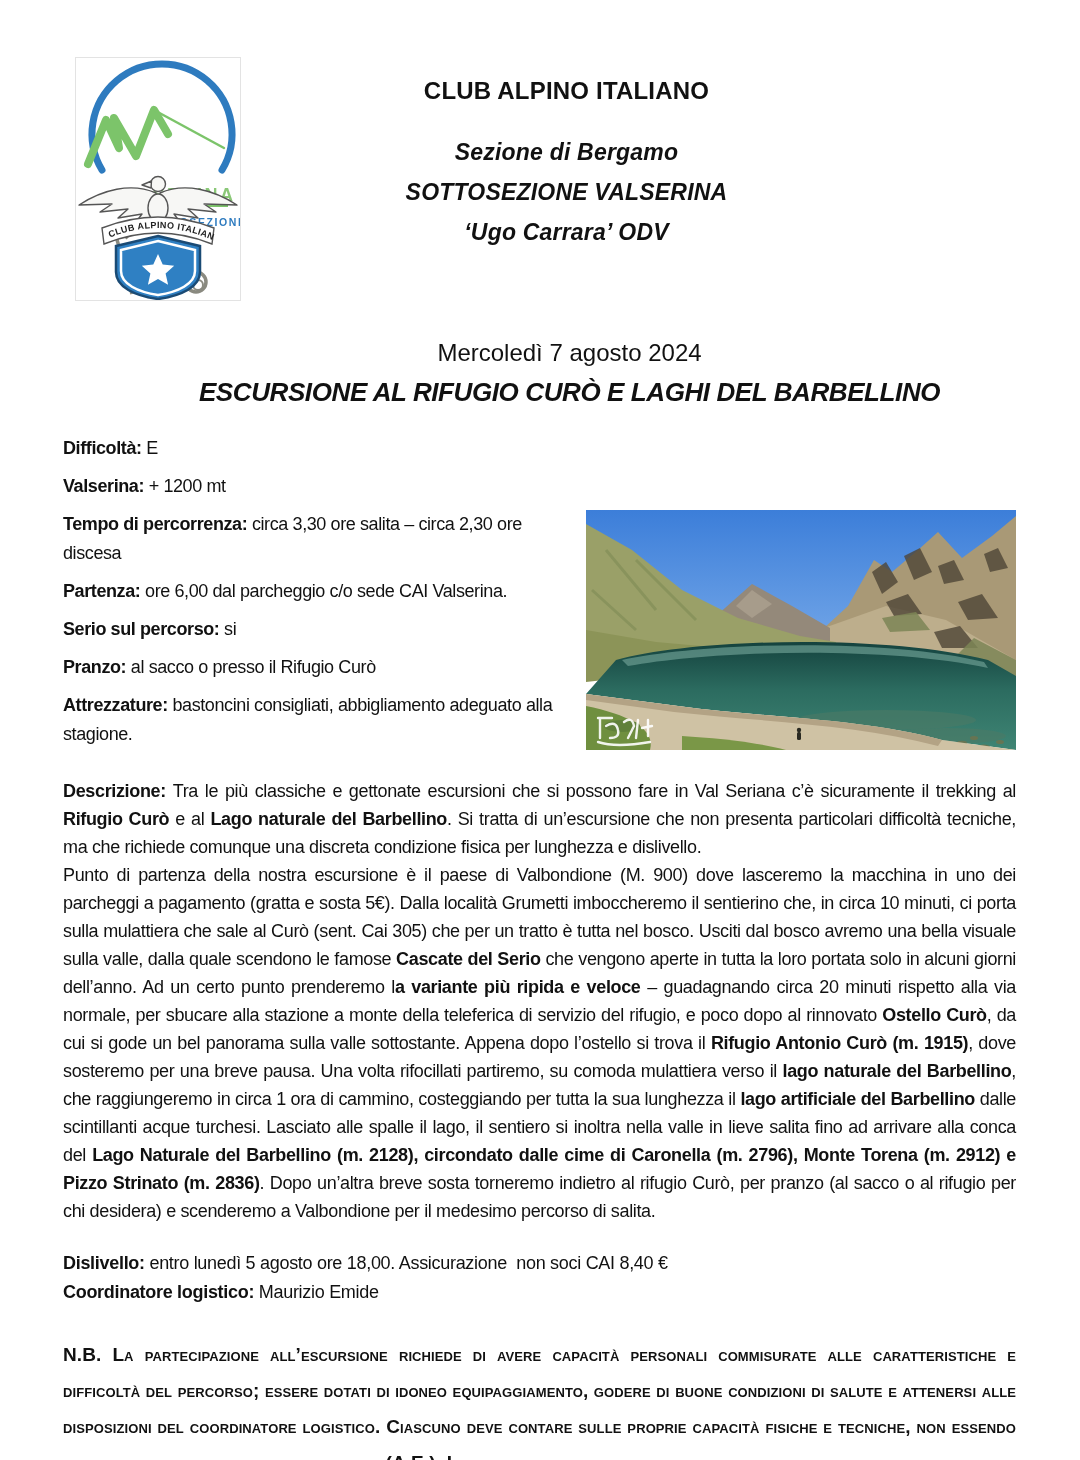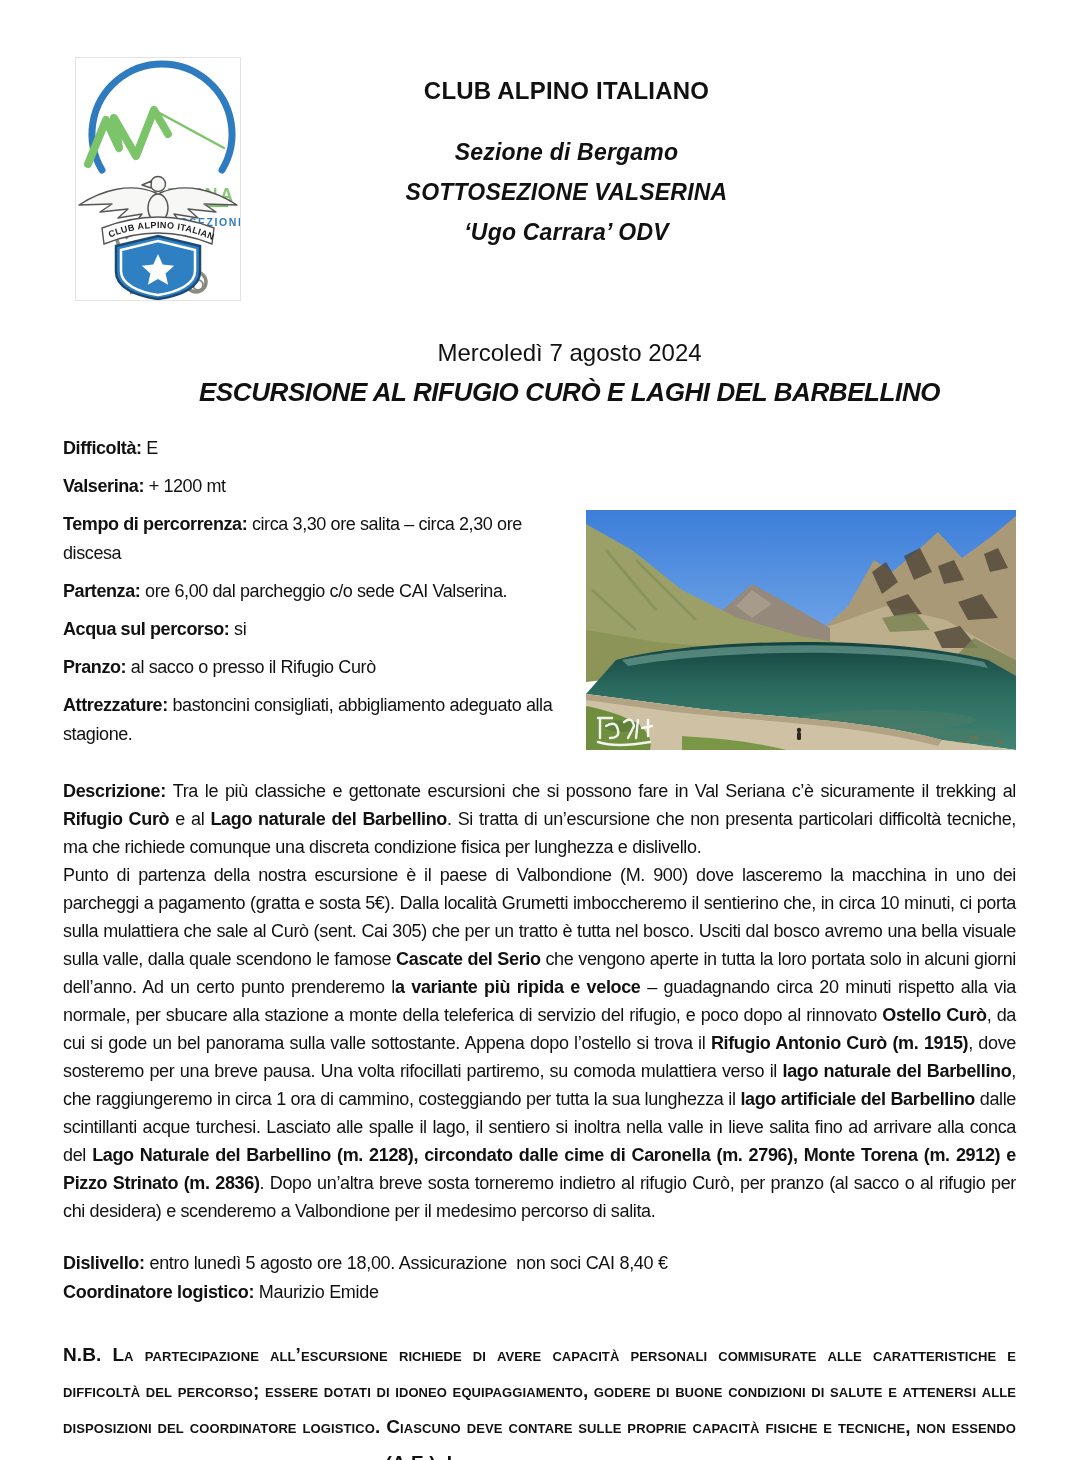--- a/index.html
+++ b/index.html
@@ -111,21 +111,21 @@
 
   <section class="details">
     <div>
           <div class="detail-line"><strong>Difficoltà:</strong><span> E</span></div>
           <div class="detail-line"><strong>Valserina:</strong><span> + 1200 mt</span></div>
         </div>
     <div class="drow">
       <div class="dleft">
             <div class="detail-line"><strong>Tempo di percorrenza:</strong><span> circa 3,30 ore salita – circa 2,30 ore discesa</span></div>
             <div class="detail-line"><strong>Partenza:</strong><span> ore 6,00 dal parcheggio c/o sede CAI Valserina.</span></div>
-            <div class="detail-line"><strong>Acqua sul percorso:</strong><span> si</span></div>
+            <div class="detail-line"><strong>Serio sul percorso:</strong><span> si</span></div>
             <div class="detail-line"><strong>Pranzo:</strong><span> al sacco o presso il Rifugio Curò</span></div>
             <div class="detail-line"><strong>Attrezzature:</strong><span> bastoncini consigliati, abbigliamento adeguato alla stagione.</span></div>
           </div>
       <div class="photo">
         <svg width="430" height="240" viewBox="0 0 430 240" xmlns="http://www.w3.org/2000/svg">
           <defs>
             <linearGradient id="sky" x1="0" y1="0" x2="0" y2="1">
               <stop offset="0" stop-color="#3c7ed9"></stop>
                   <stop offset="1" stop-color="#7cadea"></stop>
             </linearGradient>

